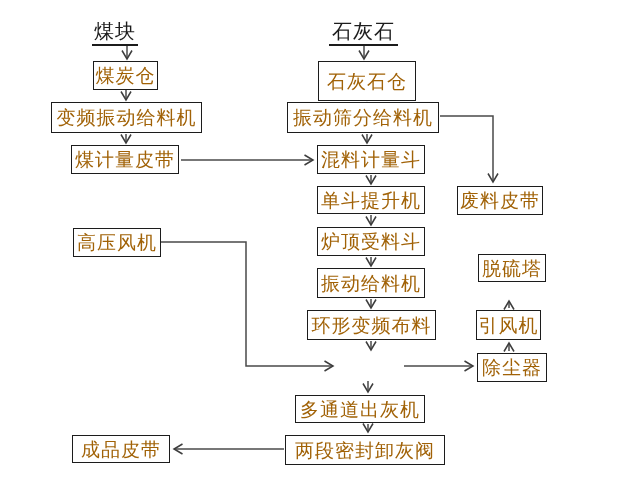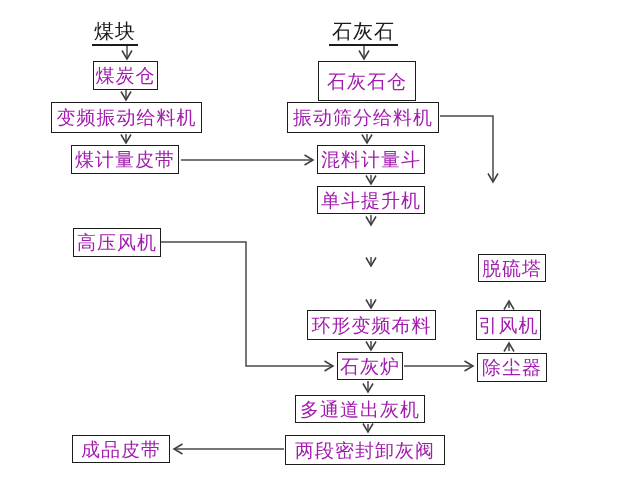--- a/index.html
+++ b/index.html
@@ -9,21 +9,21 @@
     font-family:"Liberation Serif","DejaVu Serif",serif;
   }
   .canvas {
     position:relative; width:617px; height:491px;
     background:#ffffff; overflow:hidden;
   }
   .wires { position:absolute; left:0; top:0; width:617px; height:491px; }
   .box {
     position:absolute; border:1.5px solid #1c1c1c; background:#ffffff;
     display:flex; align-items:center; justify-content:center;
-    font-size:19px; line-height:1; color:#a21caf; letter-spacing:1px;
+    font-size:19px; line-height:1; color:#a16207; letter-spacing:1px;
     white-space:nowrap;
   }
   .source {
     position:absolute; border-bottom:2px solid #1c1c1c; background:#ffffff;
     display:flex; align-items:flex-end; justify-content:center;
     font-size:20px; line-height:1; color:#1c1c1c; letter-spacing:1px;
     padding-bottom:3px; white-space:nowrap;
   }
 </style>
 </head>
@@ -74,22 +74,24 @@
   <div class="box" style="left:93px; top:61px; width:65px; height:29px">煤炭仓</div>
   <div class="box" style="left:51px; top:102px; width:151px; height:31px">变频振动给料机</div>
   <div class="box" style="left:73px; top:228px; width:88px; height:29px">高压风机</div>
   <div class="box" style="left:71px; top:145px; width:108px; height:29px">煤计量皮带</div>
   <div class="box" style="left:72px; top:435px; width:98px; height:28px">成品皮带</div>
 
   <div class="box" style="left:318px; top:61px; width:98px; height:40px">石灰石仓</div>
   <div class="box" style="left:287px; top:102px; width:152px; height:31px">振动筛分给料机</div>
   <div class="box" style="left:317px; top:145px; width:108px; height:29px">混料计量斗</div>
   <div class="box" style="left:317px; top:186px; width:108px; height:28px">单斗提升机</div>
+  <div class="box" style="left:317px; top:227px; width:108px; height:29px">炉顶受料斗</div>
+  <div class="box" style="left:317px; top:268px; width:108px; height:30px">振动给料机</div>
   <div class="box" style="left:307px; top:310px; width:129px; height:30px">环形变频布料</div>
-  <div class="box" style="left:337px; top:352px; width:66px; height:28px">石灰炉</div>
   <div class="box" style="left:295px; top:395px; width:130px; height:28px">多通道出灰机</div>
   <div class="box" style="left:285px; top:435px; width:160px; height:30px">两段密封卸灰阀</div>
 
+  <div class="box" style="left:457px; top:186px; width:86px; height:29px">废料皮带</div>
   <div class="box" style="left:478px; top:254px; width:68px; height:28px">脱硫塔</div>
   <div class="box" style="left:476px; top:310px; width:65px; height:30px">引风机</div>
   <div class="box" style="left:477px; top:353px; width:70px; height:29px">除尘器</div>
 
 </div>
 
 </body></html>

